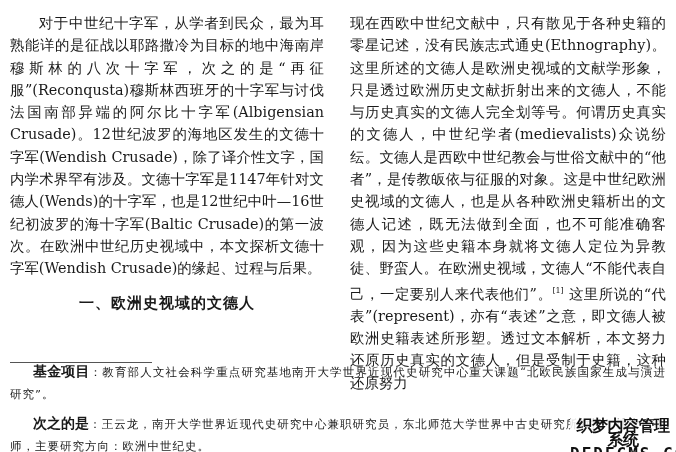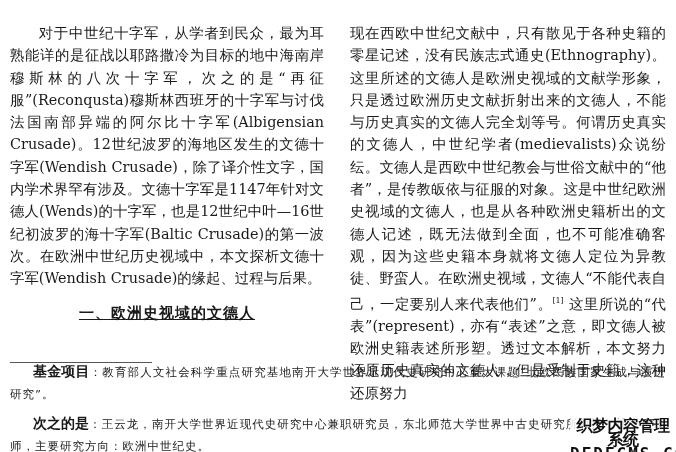--- a/index.html
+++ b/index.html
@@ -1,30 +1,30 @@
 <!DOCTYPE html>
 <html><head>
 <meta charset="utf-8">
 <style>
   html, body { margin: 0; padding: 0; }
   body {
     width: 676px; height: 452px; background: #ffffff; position: relative; overflow: hidden;
     font-family: "DejaVu Serif", "Liberation Serif", serif; color: #1a1a1a;
   }
   .col {
-    position: absolute; top: 22px; font-size: 14.4px; line-height: 22.3px;
+    position: absolute; top: 12px; font-size: 14.4px; line-height: 22.3px;
     text-align: justify; text-justify: inter-character;
   }
   .col p { margin: 0; }
   .left { left: 10px; width: 314px; }
   .right { left: 350px; width: 316px; }
   .indent { text-indent: 2em; }
   .heading {
     font-family: "DejaVu Sans", "Liberation Sans", sans-serif; font-weight: bold;
-    text-align: center; font-size: 15px; margin: 12px 0 10px 0 !important; letter-spacing: 1px; text-decoration: underline;
+    text-align: center; font-size: 15px; margin: 12px 0 10px 0 !important; letter-spacing: 1px;
   }
   sup { font-size: 8px; vertical-align: 6px; }
   .rule {
     position: absolute; left: 10px; top: 362px; width: 142px; height: 1px; background: #555;
   }
   .foot {
     position: absolute; left: 10px; width: 656px; font-size: 11.5px; line-height: 22px;
     text-align: justify; letter-spacing: 1px;
   }
   .foot p { margin: 0; }

